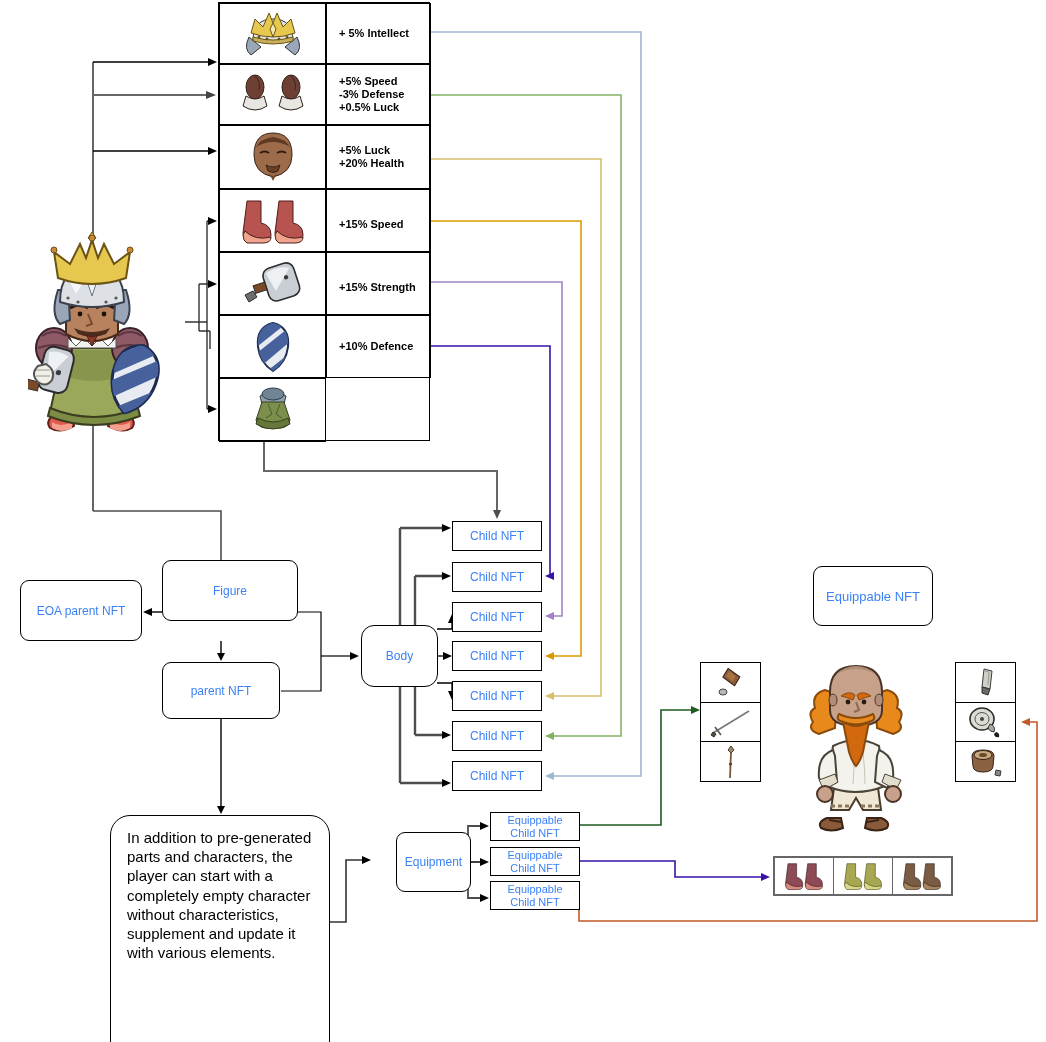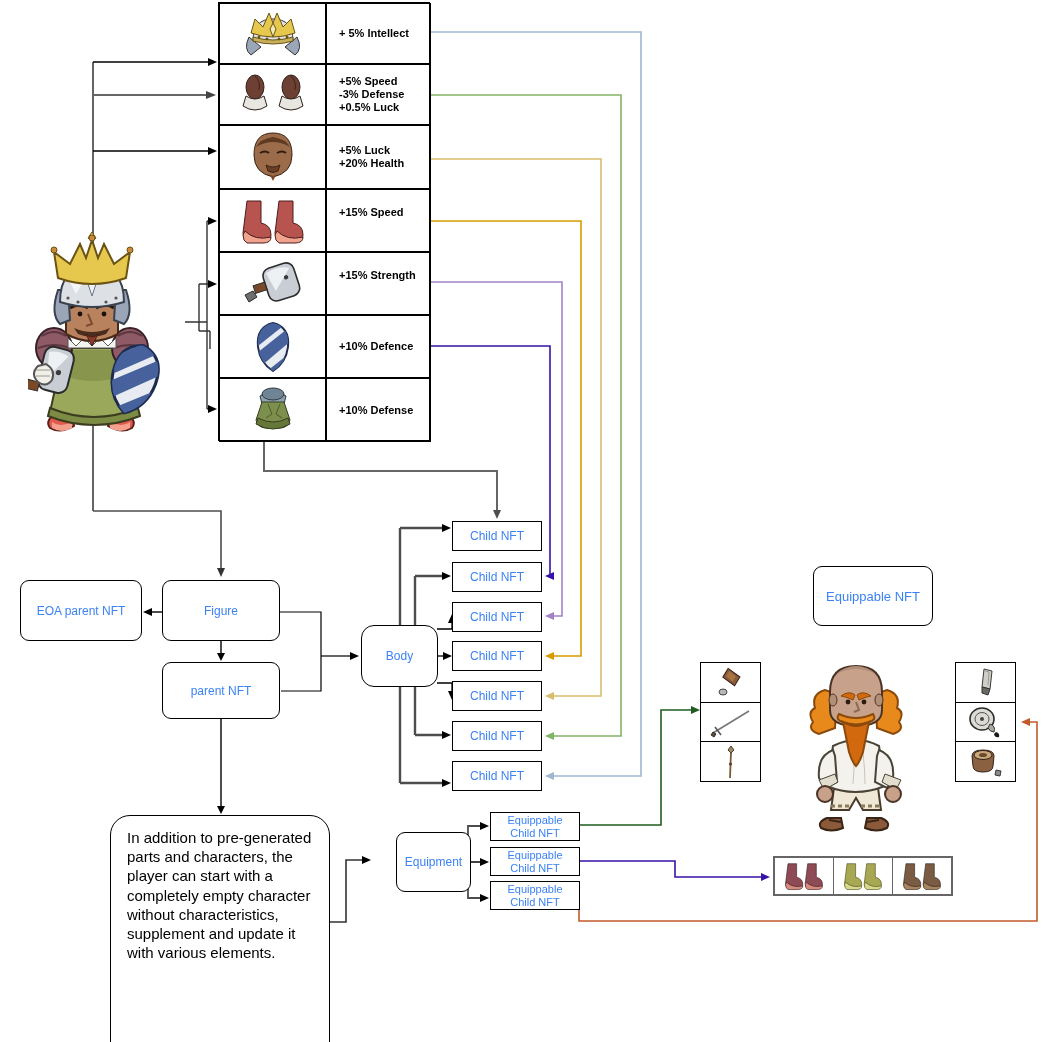--- a/index.html
+++ b/index.html
@@ -12,21 +12,21 @@
   .rounded{border-radius:9px;}
   .pre{white-space:pre-line;line-height:1.18;}
   .tbl{position:absolute;left:218px;top:2px;width:212px;height:439px;z-index:2;
        display:grid;grid-template-columns:107px 105px;
        grid-template-rows:61px 61px 64px 63px 63px 63px 64px;
        background:#fff;border:1px solid #000;box-sizing:border-box;}
   .tbl .cell{border:1px solid #000;box-sizing:border-box;display:flex;
              align-items:center;justify-content:center;overflow:hidden;}
   .tbl .stat{justify-content:flex-start;padding-left:12px;font-size:11px;
              font-weight:bold;line-height:1.5;text-align:left;}
-  .tbl .stat.top{align-items:flex-start;padding-top:16px;}
+  .tbl .stat.top{align-items:flex-start;padding-top:28px;}
   .itembox{position:absolute;z-index:2;background:#fff;border:1px solid #000;
            box-sizing:border-box;display:flex;flex-direction:column;}
   .itembox .icell{flex:1;border-bottom:1px solid #000;display:flex;
                   align-items:center;justify-content:center;}
   .itembox .icell:last-child{border-bottom:none;}
   .bootsbox{position:absolute;z-index:2;background:#fff;border:2px solid #666;
             box-sizing:border-box;display:flex;}
   .bootsbox .bcell{flex:1;border-right:1px solid #666;display:flex;
                    align-items:center;justify-content:center;}
   .bootsbox .bcell:last-child{border-right:none;}
@@ -230,29 +230,26 @@
 
     <div class="cell">
       <svg width="58" height="56" viewBox="0 0 58 56">
         <path d="M16,14 Q29,4 42,14 L40,22 L18,22 Z" fill="#8fa1b0" stroke="#2e3a44"></path>
         <ellipse cx="29" cy="12" rx="11" ry="6" fill="#6f8494" stroke="#2e3a44"></ellipse>
         <path d="M18,20 h22 l6,18 q-2,8 -10,8 h-14 q-8,0 -10,-8 Z" fill="#7d8f4d" stroke="#36401e"></path>
         <path d="M14,36 q15,8 30,0 l2,6 q-17,10 -34,0 Z" fill="#65783a" stroke="#36401e"></path>
         <path d="M24,22 l4,10 l-6,4 M36,22 l-4,10 l6,4" fill="none" stroke="#4c5c2a"></path>
       </svg>
     </div>
-    <div class="cell stat">
-      <span class="pre">+10% Defense</span>
-      </div>
   </div>
 
   <div class="node rounded" style="left:20px;top:580px;width:122px;height:61px;">
     <span>EOA parent NFT</span>
   </div>
-  <div class="node rounded" style="left:162px;top:580px;width:118px;height:61px;">
+  <div class="node rounded" style="left:162px;top:560px;width:136px;height:61px;">
     <span>Figure</span>
   </div>
   <div class="node rounded" style="left:361px;top:625px;width:77px;height:62px;border-radius:13px;">
     <span>Body</span>
   </div>
   <div class="node rounded" style="left:162px;top:662px;width:118px;height:57px;">
     <span>parent NFT</span>
   </div>
 
   <div class="node" style="left:452px;top:521px;width:90px;height:30px;">

